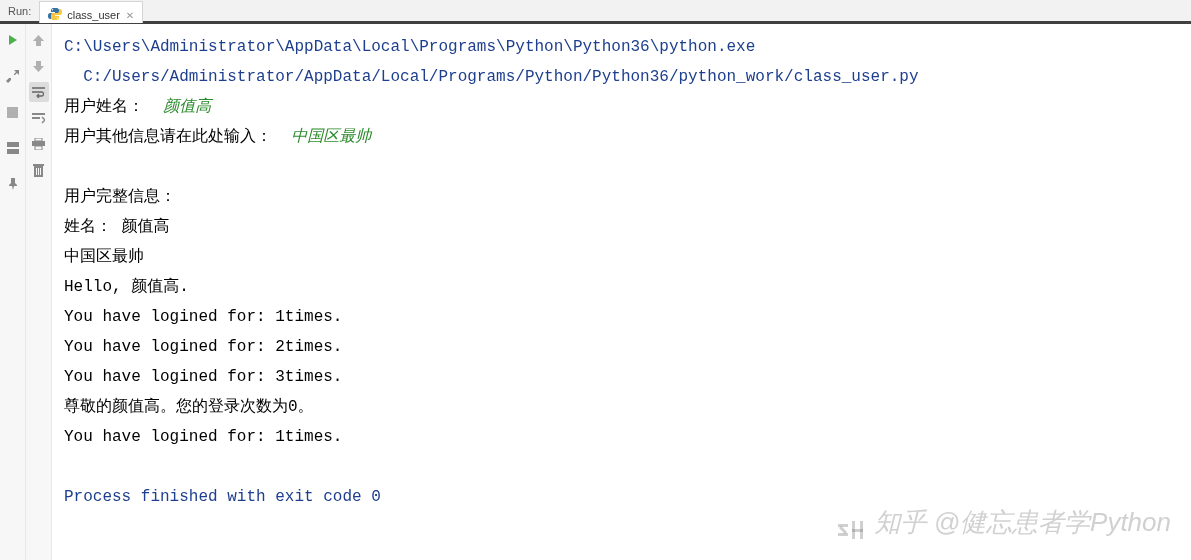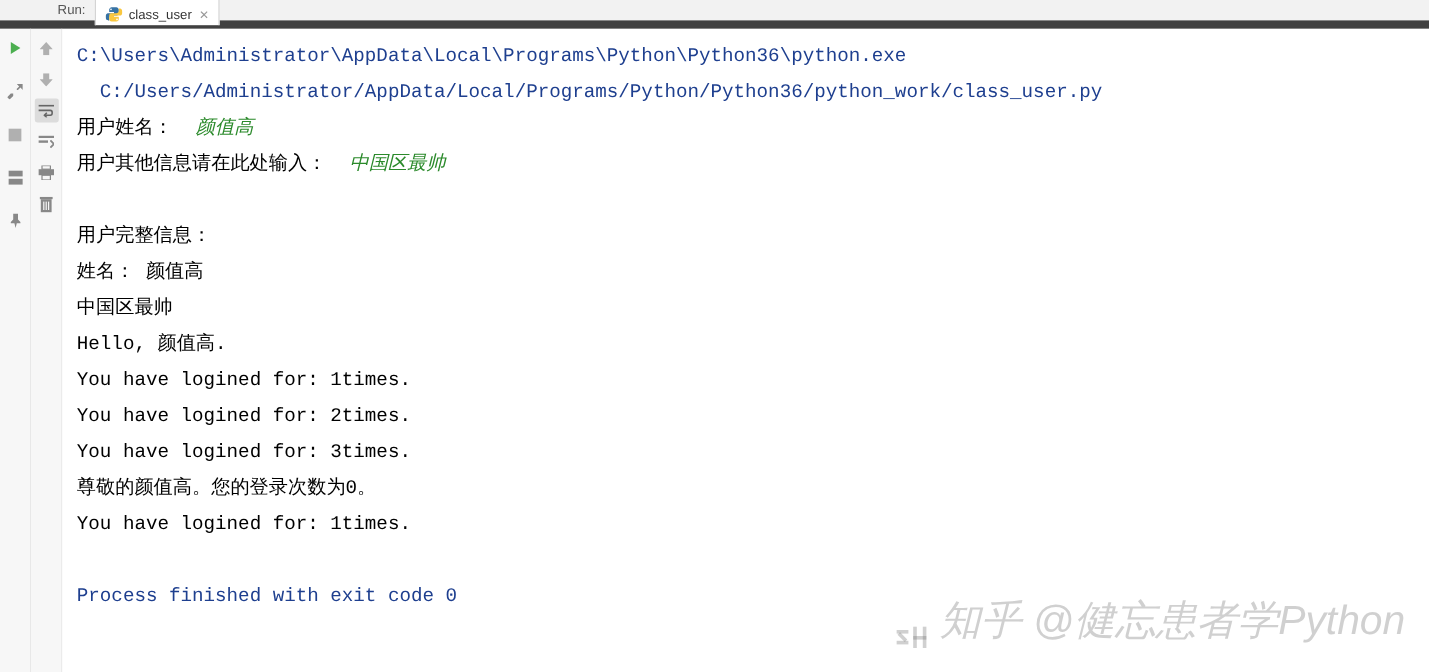--- a/index.html
+++ b/index.html
@@ -11,22 +11,21 @@
     width: 1191px;
     height: 560px;
     overflow: hidden;
     position: relative;
   }
   .header {
     height: 24px;
     display: flex;
     align-items: center;
     background: #f2f2f2;
-    border-bottom: 7px solid #404040;
-    padding-left: 40px;
+    border-bottom: 3px solid #404040;
   }
   .run-label {
     padding: 0 8px;
     color: #555;
     font-size: 11px;
   }
   .tab {
     display: flex;
     align-items: flex-end;
     background: #fff;
@@ -94,21 +93,21 @@
     white-space: pre;
     overflow: hidden;
   }
   .path1 { color: #1e3f8f; }
   .path2 { color: #1e3f8f; }
   .user-input { color: #2b8a2b; font-style: italic; }
   .watermark {
     position: absolute;
     right: 20px;
     bottom: 20px;
-    font-size: 34px;
+    font-size: 26px;
     color: rgba(120,120,120,0.35);
     font-style: italic;
     font-family: "Microsoft YaHei", sans-serif;
     pointer-events: none;
   }
   .watermark .logo {
     display: inline-block;
     width: 28px;
     height: 18px;
     margin-right: 8px;

